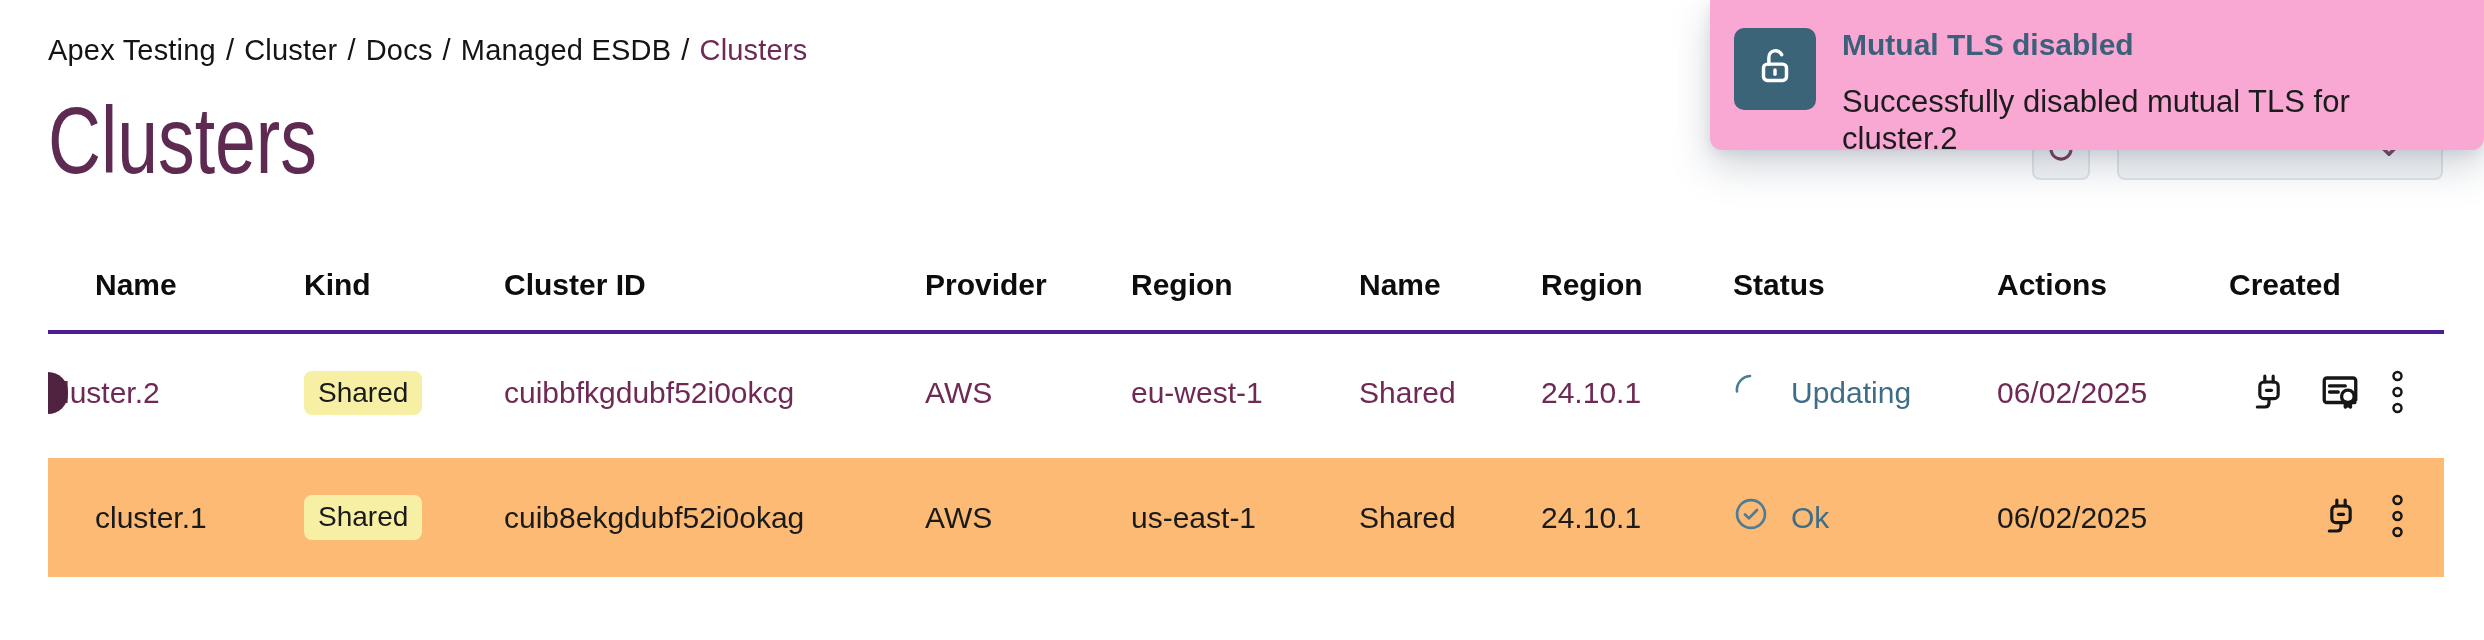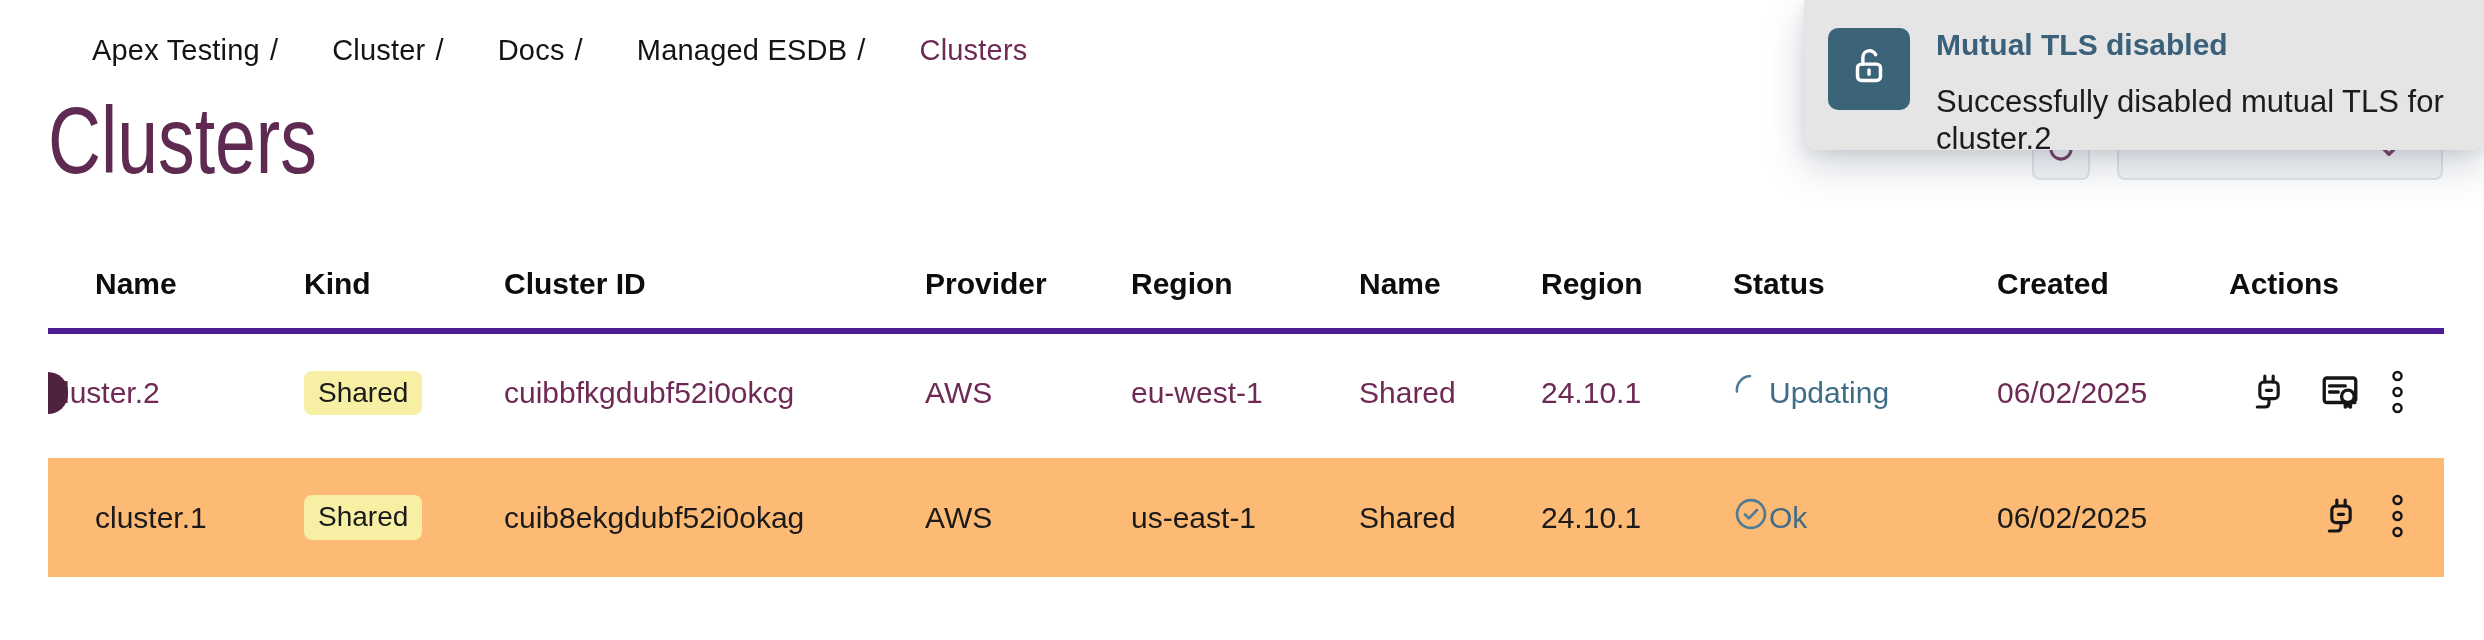--- a/index.html
+++ b/index.html
@@ -2,56 +2,56 @@
 <html><head>
 <meta charset="utf-8">
 <style>
   * { margin: 0; padding: 0; box-sizing: border-box; }
   html, body { width: 2484px; height: 640px; background: #ffffff; overflow: hidden;
     font-family: "Liberation Sans", sans-serif; color: #1a1a1a; }
   .page { position: relative; width: 2484px; height: 640px; }
 
   
   .breadcrumb { position: absolute; left: 48px; top: 34px; font-size: 29px; letter-spacing: .2px; }
-  .breadcrumb span { color: #141414; margin-left: 44px; }
+  .breadcrumb span { color: #141414; }
   .breadcrumb .sep { margin: 0 10px; color: #141414; }
   .breadcrumb .current { color: #6e2a54; }
   .crumb { cursor: pointer; }
 
   
   .page-title { position: absolute; left: 48px; top: 92px; font-size: 94px; font-weight: 400;
     color: #5e2a52; line-height: 1.05; transform: scaleX(.78); transform-origin: left center; white-space: nowrap; }
 
   
   .btn { position: absolute; top: 120px; height: 60px; border: 2px solid #dfe3e8; border-radius: 8px;
     background: linear-gradient(180deg, #fdfdfe, #f3f5f7); z-index: 5; display: flex; align-items: center; }
   .btn--icon { left: 2032px; width: 58px; justify-content: center; }
   .btn--wide { left: 2117px; width: 326px; justify-content: flex-end; padding-right: 38px; }
 
   
   .table { position: absolute; left: 48px; top: 240px; width: 2396px; font-size: 30px; }
   .tgrid { display: grid; grid-template-columns: 256px 200px 421px 206px 228px 182px 192px 264px 232px 1fr;
     align-items: center; }
-  .thead { height: 94px; border-bottom: 6px solid #4c1d95; font-weight: 700; color: #0d0d0d; }
+  .thead { height: 94px; border-bottom: 4px solid #4c1d95; font-weight: 700; color: #0d0d0d; }
   .thead > div:first-child, .row > div:first-child { padding-left: 47px; }
   .row { height: 118px; position: relative; }
   .row--alt { height: 119px; background: #fdba74; margin-top: 6px; }
   .row--active { color: #6e2a54; }
   .marker { position: absolute; left: 0; top: 50%; transform: translateY(-50%); width: 20px; height: 42px;
     background: #4f2240; border-radius: 0 21px 21px 0; }
   .badge { display: inline-block; background: #f6efa4; color: #1a1a1a; padding: 7px 14px; border-radius: 8px;
     font-size: 28px; line-height: 1.1; }
-  .status { display: flex; align-items: center; color: #3f6c87; font-weight: 500; }
+  .status { display: flex; align-items: center; gap: 22px; color: #3f6c87; font-weight: 500; }
   .status svg { flex: 0 0 auto; }
   .actions { display: flex; align-items: center; justify-content: flex-end; gap: 30px; padding-right: 40px; }
   .action-btn { display: flex; align-items: center; justify-content: center; cursor: pointer; background: none; border: none; }
   .link { cursor: pointer; }
 
   
-  .toast { position: absolute; top: 0; right: 0; width: 680px; height: 150px; background: #e5e5e5;
+  .toast { position: absolute; top: 0; right: 0; width: 774px; height: 150px; background: #f9a8d4;
     border-radius: 0 0 12px 12px; box-shadow: 0 16px 38px rgba(110,120,140,.32), 0 4px 12px rgba(110,120,140,.14);
     z-index: 10; display: flex; align-items: flex-start; padding: 28px 26px 0 24px; }
   .toast-icon { width: 82px; height: 82px; border-radius: 10px; background: #3c6478; display: flex;
     align-items: center; justify-content: center; flex: 0 0 auto; }
   .toast-text { margin-left: 26px; padding-top: 0; }
   .toast-title { color: #3b607a; font-weight: 700; font-size: 30px; line-height: 1.15; }
   .toast-msg { color: #1c1c1c; font-size: 31px; line-height: 1.2; margin-top: 20px; max-width: 610px; }
 </style>
 </head>
 <body>
@@ -84,22 +84,22 @@
 
     <div class="tgrid thead">
       <div>Name</div>
       <div>Kind</div>
       <div>Cluster ID</div>
       <div>Provider</div>
       <div>Region</div>
       <div>Name</div>
       <div>Region</div>
       <div>Status</div>
+      <div>Actions</div>
       <div>Created</div>
-      <div>Actions</div>
     </div>
 
     <div class="tgrid row row--active">
       <span class="marker"></span>
       <div class="link">cluster.2</div>
       <div><span class="badge">Shared</span></div>
       <div class="link">cuibbfkgdubf52i0okcg</div>
       <div>AWS</div>
       <div>eu-west-1</div>
       <div>Shared</div>

